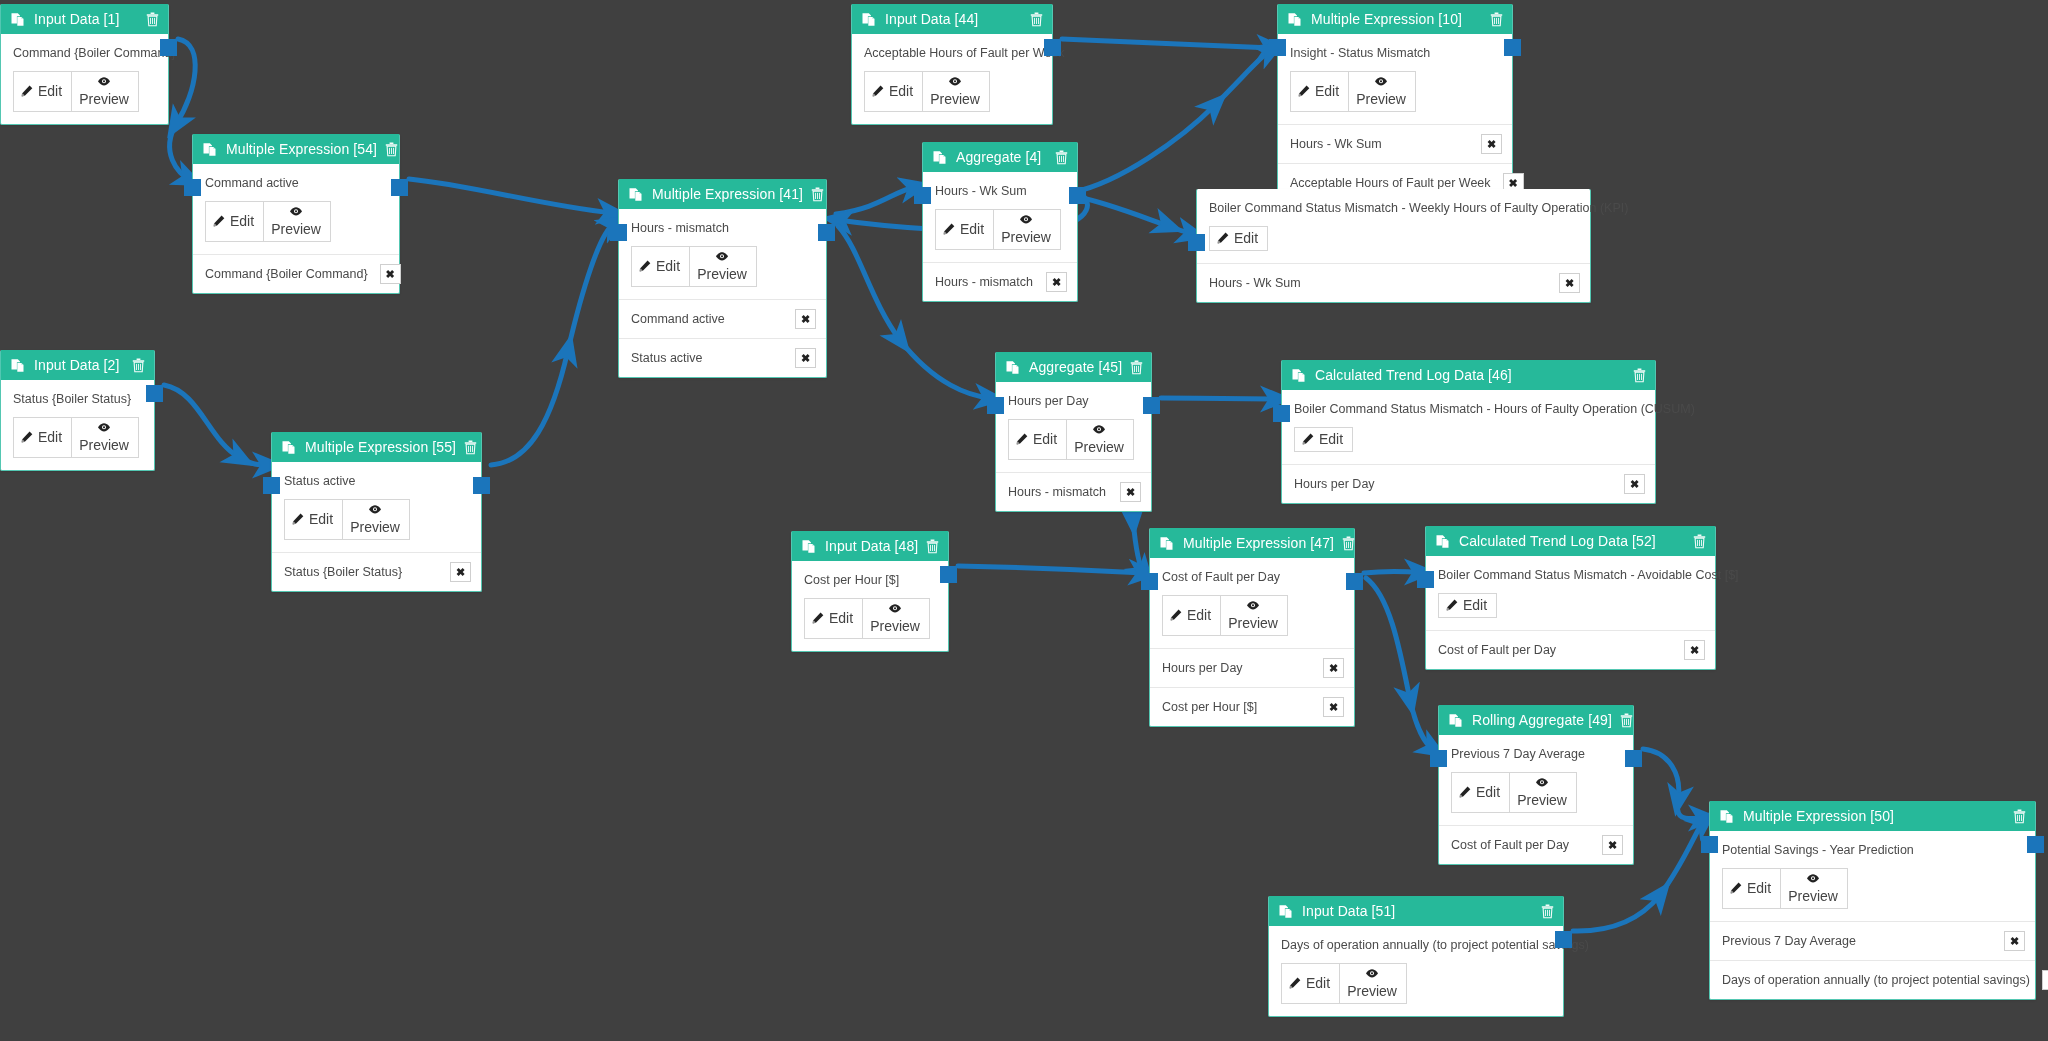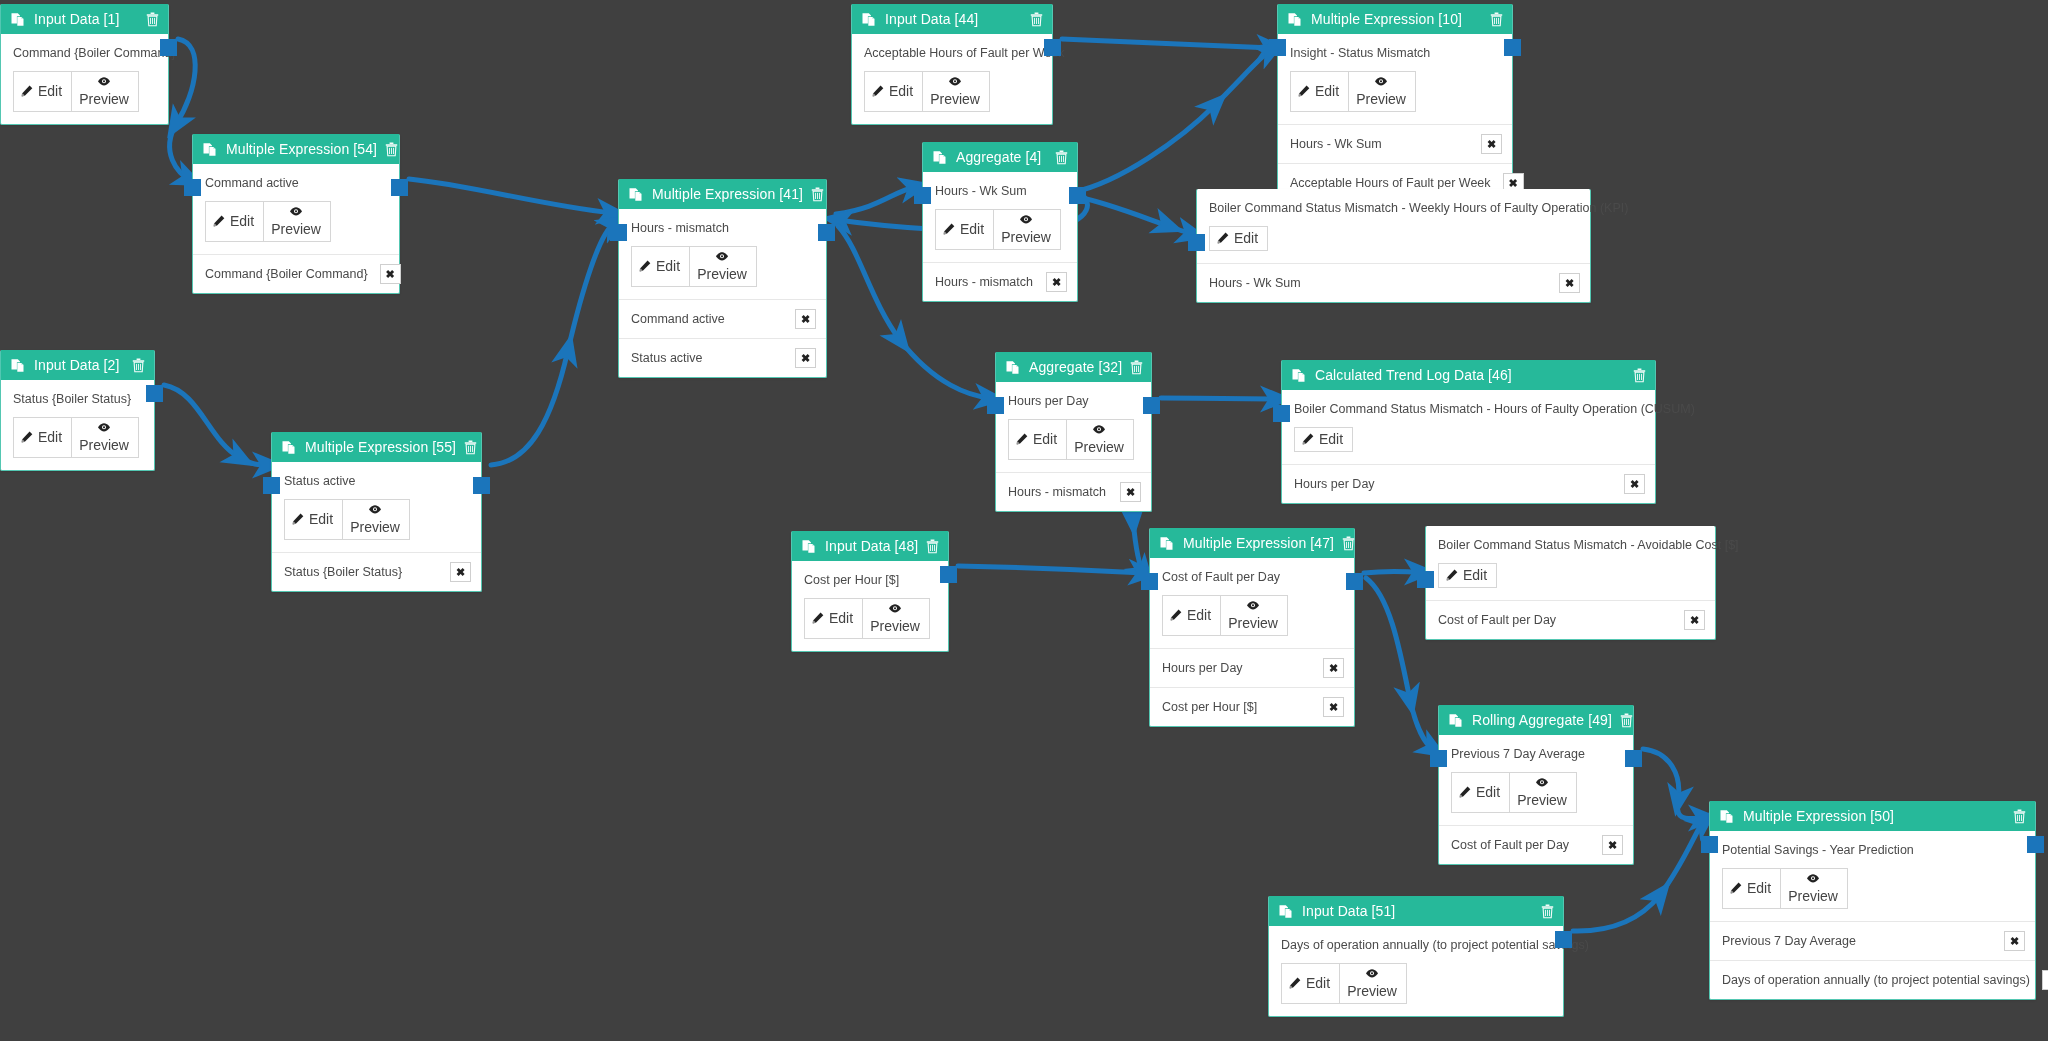--- a/index.html
+++ b/index.html
@@ -540,21 +540,21 @@
       </div>
       <div class="node" style="left: 995px; top: 352px; width: 157px;">
         <div class="node-header">
           <span class="hdr-icon">
             <svg class="icn" width="14" height="15" viewBox="0 0 14 15" aria-hidden="true">
               <path d="M0.5 1.2 h6.3 l2.2 2.2 v0.9 h-3.1 v7.1 h-5.4 z" fill="#ffffff"></path>
               <path d="M6.3 4.9 h4.0 l2.2 2.2 v6.7 h-6.2 z" fill="#ffffff"></path>
               <path d="M10.3 4.9 l2.2 2.2 h-2.2 z" fill="#bfeee3"></path>
             </svg>
           </span>
-          <span class="node-title">Aggregate [32]</span>
+          <span class="node-title">Aggregate [45]</span>
           <span class="node-trash">
             <svg class="icn" width="13" height="15" viewBox="0 0 13 15" aria-hidden="true">
               <path d="M4.6 0.6 h3.8 v1.3 h-3.8 z" fill="#fff"></path>
               <path d="M0.8 2.2 h11.4 v1.5 h-11.4 z" fill="#fff"></path>
               <path d="M2.1 4.2 h8.8 l-0.7 9.6 h-7.4 z" fill="none" stroke="#fff" stroke-width="1.1"></path>
               <path d="M4.5 5.9 v6.1 M6.5 5.9 v6.1 M8.5 5.9 v6.1" stroke="#fff" stroke-width="0.9"></path>
             </svg>
           </span>
         </div>
         <div class="node-body"><div class="node-label">Hours per Day</div><div class="btn-group">
@@ -708,20 +708,38 @@
           <button class="port-x">✖</button>
         </div>
         <div class="port-row">
           <span>Cost per Hour [$]</span>
           <button class="port-x">✖</button>
         </div>
         <div class="anchor left" style="top: 45px;"></div>
         <div class="anchor right" style="top: 45px;"></div>
       </div>
       <div class="node" style="left: 1425px; top: 526px; width: 291px;">
+        <div class="node-header">
+          <span class="hdr-icon">
+            <svg class="icn" width="14" height="15" viewBox="0 0 14 15" aria-hidden="true">
+              <path d="M0.5 1.2 h6.3 l2.2 2.2 v0.9 h-3.1 v7.1 h-5.4 z" fill="#ffffff"></path>
+              <path d="M6.3 4.9 h4.0 l2.2 2.2 v6.7 h-6.2 z" fill="#ffffff"></path>
+              <path d="M10.3 4.9 l2.2 2.2 h-2.2 z" fill="#bfeee3"></path>
+            </svg>
+          </span>
+          <span class="node-title">Calculated Trend Log Data [52]</span>
+          <span class="node-trash">
+            <svg class="icn" width="13" height="15" viewBox="0 0 13 15" aria-hidden="true">
+              <path d="M4.6 0.6 h3.8 v1.3 h-3.8 z" fill="#fff"></path>
+              <path d="M0.8 2.2 h11.4 v1.5 h-11.4 z" fill="#fff"></path>
+              <path d="M2.1 4.2 h8.8 l-0.7 9.6 h-7.4 z" fill="none" stroke="#fff" stroke-width="1.1"></path>
+              <path d="M4.5 5.9 v6.1 M6.5 5.9 v6.1 M8.5 5.9 v6.1" stroke="#fff" stroke-width="0.9"></path>
+            </svg>
+          </span>
+        </div>
         <div class="node-body"><div class="node-label">Boiler Command Status Mismatch - Avoidable Cost [$]</div><div class="btn-group">
             <button class="btn">
               <span>
                 <svg class="icn" width="12" height="12" viewBox="0 0 12 12" aria-hidden="true">
                   <path d="M8.6 0.6 L11.3 3.3 L4.3 10.3 L0.9 11.2 L1.8 7.8 Z" fill="#222"></path>
                   <path d="M1.5 8.3 L3.6 10.4 L0.9 11.2 Z" fill="#fff" stroke="#222" stroke-width="0.5"></path>
                 </svg>
               </span>
               <span>Edit</span>
             </button>

